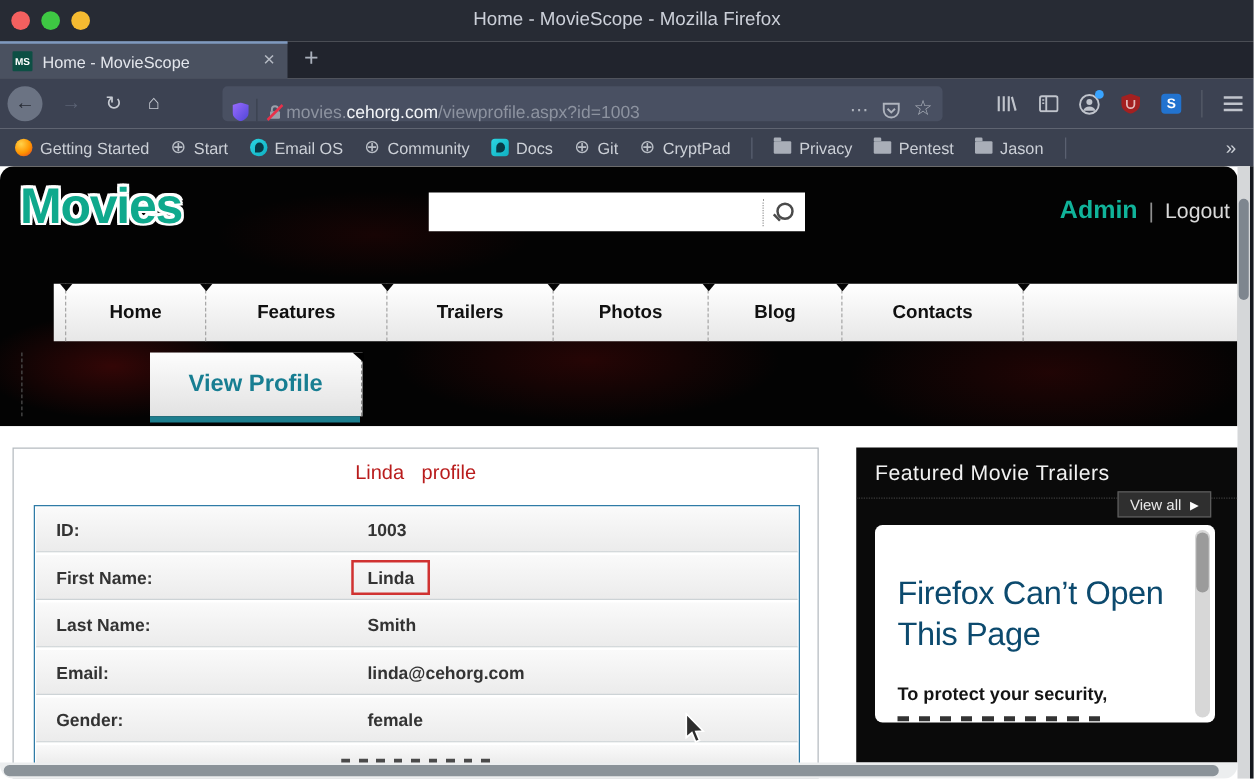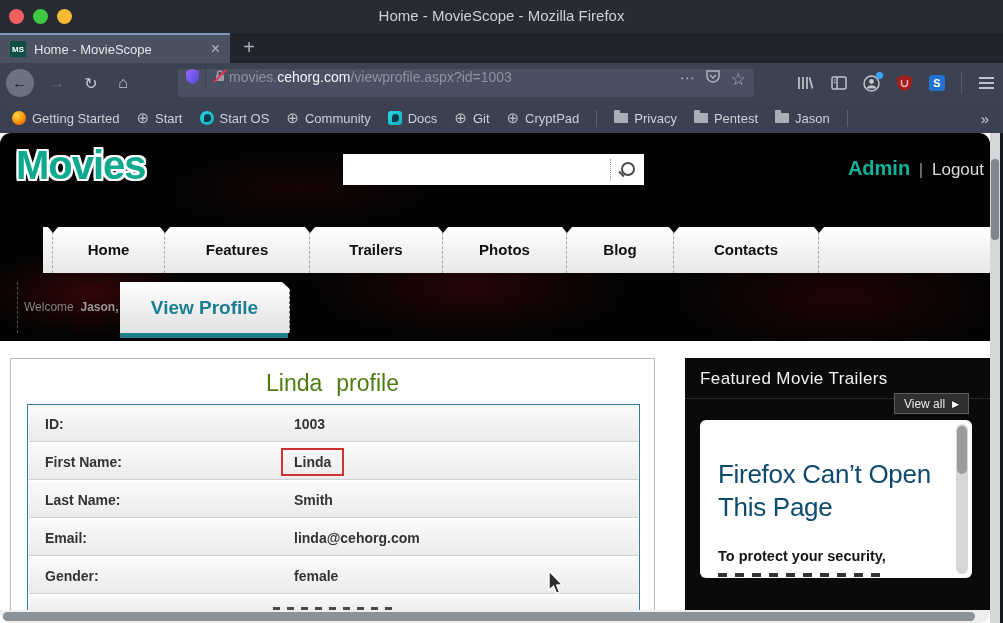--- a/index.html
+++ b/index.html
@@ -18,21 +18,21 @@
   .tab { position:absolute; left:0; top:0; width:230px; height:30px; background:#4a5160; border-top:2px solid #7f99bf; display:flex; align-items:center; padding:0 10px; }
   .favicon { width:16px; height:16px; background:#0d4f44; color:#fff; font-size:8px; font-weight:bold; display:flex; align-items:center; justify-content:center; border-radius:1px; flex:0 0 16px; }
   .tab-title { color:#e3e6ec; font-size:13px; margin-left:8px; flex:1; white-space:nowrap; overflow:hidden; }
   .tab-close { color:#b6bbc4; font-size:16px; line-height:16px; margin-left:6px; cursor:default; }
   .newtab { position:absolute; left:236px; top:0; width:26px; height:30px; color:#aab0bb; font-size:20px; text-align:center; line-height:28px; }
 
   .navbar { position:absolute; left:0; top:63px; width:1003px; height:40px; background:#3c4252; display:flex; align-items:center; }
   .nav-btn { width:30px; height:30px; display:flex; align-items:center; justify-content:center; font-size:16px; color:#c6cad2; flex:0 0 auto; }
   .back-btn { margin-left:6px; width:28px; height:28px; border-radius:50%; background:#6b7383; color:#272b34; font-weight:bold; }
   .fwd-btn { color:#5a6273; }
-  .urlbar { position:absolute; left:178px; top:6px; width:576px; height:28px; background:#495062; border-radius:4px; display:flex; align-items:flex-start; padding:0 8px; }
+  .urlbar { position:absolute; left:178px; top:6px; width:576px; height:28px; background:#495062; border-radius:4px; display:flex; align-items:flex-end; padding:0 8px; }
   .url-divider { width:1px; height:18px; background:#3a404f; margin:0 7px 0 6px; }
   .url-text { font-size:14px; white-space:nowrap; overflow:hidden; flex:1; margin-left:2px; }
   .url-dim { color:#8d93a0; }
   .url-domain { color:#f3f5f8; }
   .url-action { color:#aeb3bd; font-size:15px; margin-left:10px; }
   .right-icons { position:absolute; right:8px; top:0; height:40px; display:flex; align-items:center; gap:16px; }
   .ticon { width:17px; height:17px; display:flex; align-items:center; justify-content:center; position:relative; }
   .acct-dot { position:absolute; right:-3px; top:-3px; width:7px; height:7px; border-radius:50%; background:#39a4ff; }
   .sicon { width:16px; height:16px; border-radius:3px; background:#2273cf; color:#fff; font-size:11px; font-weight:bold; display:flex; align-items:center; justify-content:center; }
   .chrome-sep { width:1px; height:22px; background:#565c69; }
@@ -81,21 +81,21 @@
   .welcome-dash { position:absolute; left:17px; top:0; height:51px; border-left:1px dashed #4f4f4f; }
   .welcome-text { position:absolute; left:24px; top:0; height:51px; line-height:51px; font-size:12px; color:#828282; }
   .welcome-name { font-weight:bold; color:#979797; }
   .profile-tab { position:absolute; left:120px; top:0; width:170px; height:51px; background:linear-gradient(#fdfdfd,#e2e2e2); border-right:1px dashed #6e6e6e; text-align:center; line-height:51px; font-size:19px; font-weight:bold; color:#187e92; }
   .tab-notch { position:absolute; left:282px; top:0; border-top:8px solid #000; border-left:9px solid transparent; }
   .tab-underline { position:absolute; left:120px; top:51px; width:168px; height:5px; background:#1d7e8e; }
 
   .body-area { position:absolute; left:0; top:208px; width:990px; height:282px; background:#fff; }
 
   .panel { position:absolute; left:10px; top:17px; width:645px; height:265px; background:#fff; border:1px solid #b5bbc0; }
-  .panel-title { margin-top:11px; text-align:center; font-size:23px; color:#4d7c0f; }
+  .panel-title { margin-top:11px; text-align:center; font-size:16px; color:#b91c1c; }
   .panel-title .gap { display:inline-block; width:14px; }
   .ptable { position:absolute; left:16px; top:45px; width:613px; border:1px solid #2f7ba6; background:#fff; padding:1px; }
   .prow { position:relative; height:38px; background:linear-gradient(#fafafa,#ebebeb); border-bottom:2px solid #fff; box-shadow:inset 0 -1px 0 #cdd3d6; display:flex; align-items:center; }
   .prow .plabel { width:265px; padding-left:16px; font-size:14px; font-weight:bold; color:#333; }
   .prow .pvalue { font-size:14px; font-weight:bold; color:#333; }
   .hl-box { border:2px solid #d03231; padding:4px 11px; margin-left:-13px; }
   .prow-partial { height:16px; overflow:hidden; border-bottom:none; align-items:flex-start; }
   .clipped-frag { position:absolute; left:244px; top:11px; width:120px; height:4px; background:repeating-linear-gradient(90deg,#4a4a4a 0 7px, transparent 7px 14px); }
 
   .sidebar { position:absolute; left:685px; top:17px; width:305px; height:252px; background:#0a0a0a; }
@@ -217,21 +217,21 @@
   <span class="bm">
       <span class="ff-icon"></span>
       <span>Getting Started</span>
     </span>
   <span class="bm">
       <span class="bm-globe">⊕</span>
       <span>Start</span>
     </span>
   <span class="bm">
       <span class="parrot"></span>
-      <span>Start OS</span>
+      <span>Email OS</span>
     </span>
   <span class="bm">
       <span class="bm-globe">⊕</span>
       <span>Community</span>
     </span>
   <span class="bm">
       <span class="parrot square"></span>
       <span>Docs</span>
     </span>
   <span class="bm">
@@ -278,24 +278,20 @@
       <div class="menu-item" style="width:145px;">Features</div>
       <div class="menu-item" style="width:133px;">Trailers</div>
       <div class="menu-item" style="width:124px;">Photos</div>
       <div class="menu-item" style="width:107px;">Blog</div>
       <div class="menu-item" style="width:145px;">Contacts</div>
       <div class="menu-end"></div>
     </div>
 
     <div class="welcome-strip">
       <span class="welcome-dash"></span>
-      <span class="welcome-text">
-        <span>Welcome</span>&nbsp;
-        <span class="welcome-name">Jason,</span>
-      </span>
       <div class="profile-tab">View Profile</div>
       <span class="tab-notch"></span>
       <div class="tab-underline"></div>
     </div>
   </div>
 
   <div class="body-area">
     <div class="panel">
       <div class="panel-title">
         <span>Linda</span><span class="gap"></span><span>profile</span>

